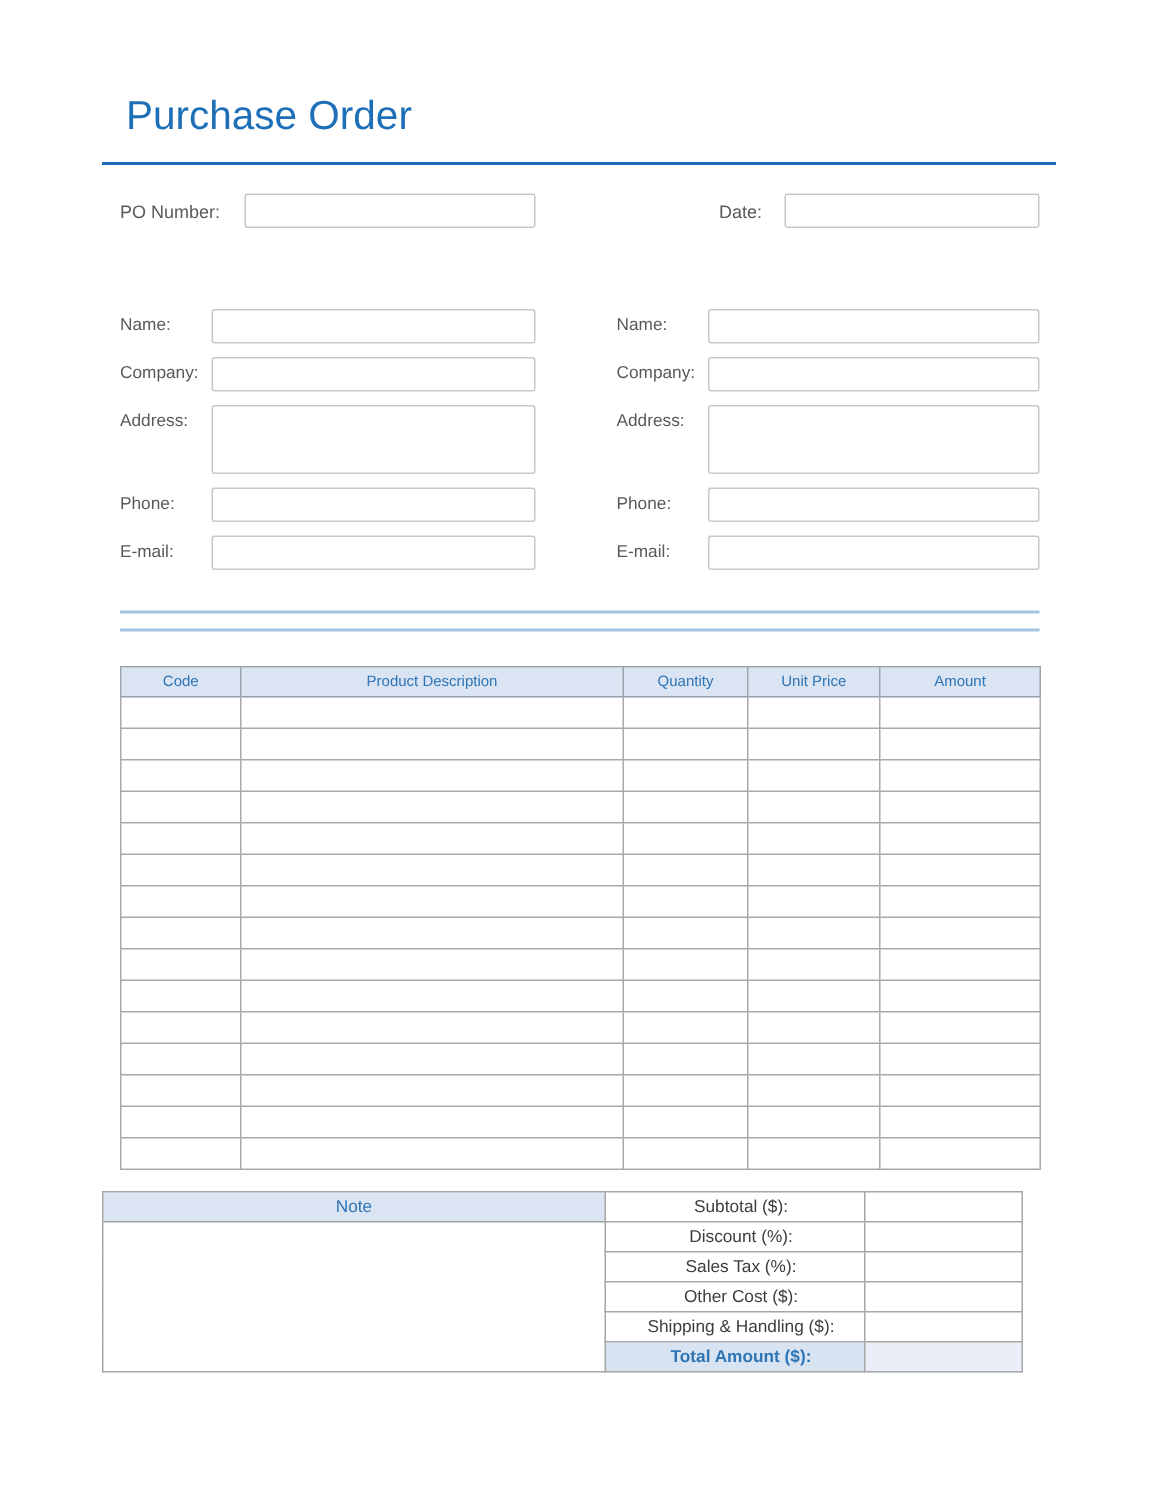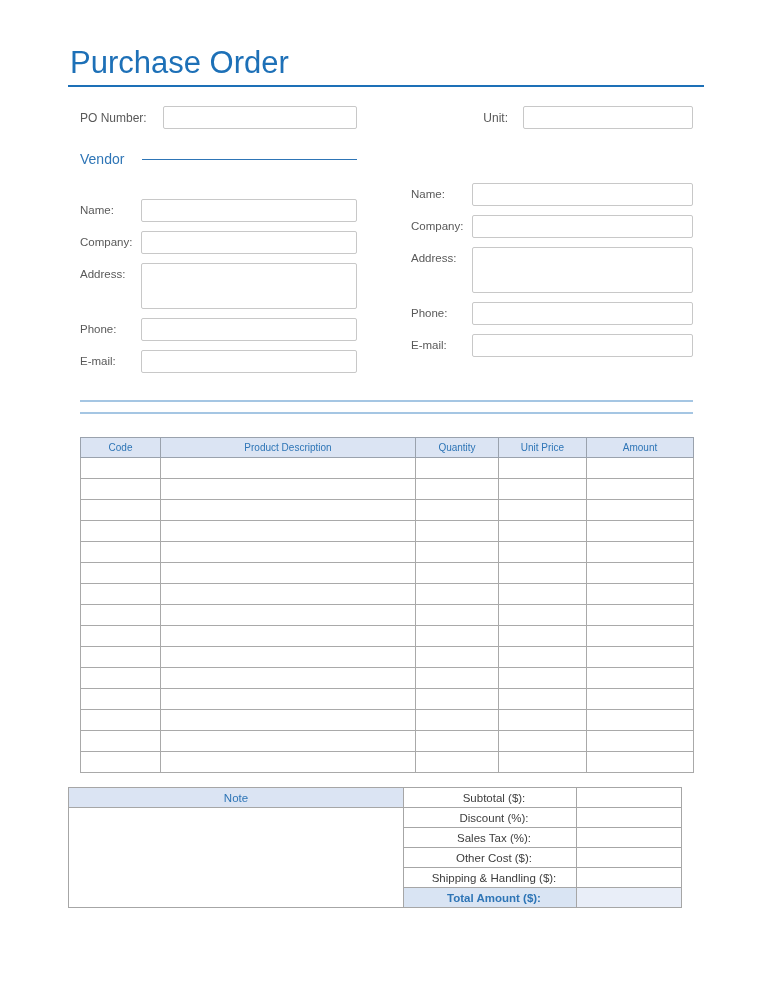--- a/index.html
+++ b/index.html
@@ -12,21 +12,21 @@
   }
   *{box-sizing:border-box;}
   html,body{margin:0;padding:0;}
   body{
     width:773px;height:1000px;background:#ffffff;
     font-family:"Liberation Sans", sans-serif;color:#595959;
     overflow:hidden;
   }
   .content{padding:46px 0 0 68px;width:705px;}
 
-  .title{margin:2px;font-size:31px;font-weight:400;color:var(--title-blue);line-height:30px;}
+  .title{margin:16px;font-size:27px;font-weight:400;color:var(--title-blue);line-height:30px;}
   .title-rule{height:2px;background:var(--title-blue);margin-top:7px;width:636px;}
 
   .inner{margin-left:12px;width:613px;}
 
   .input{background:#fff;border:1px solid #c8c8c8;border-radius:2px;height:23px;}
 
   
   .po-row{display:flex;align-items:center;margin-top:19px;}
   .po-label{width:83px;font-size:12px;}
   .po-input{width:194px;}
@@ -88,32 +88,28 @@
 
 <div class="content">
 
   <h1 class="title">Purchase Order</h1>
   <div class="title-rule"></div>
 
   <div class="inner po-row">
     <span class="po-label">PO Number:</span>
     <div class="input po-input"></div>
     <div class="date-group">
-      <span class="date-label">Unit:</span>
+      <span class="date-label">Date:</span>
       <div class="input date-input"></div>
     </div>
   </div>
 
   <div class="inner two-col">
 
     <section class="party">
-      <div class="party-head">
-        <span class="party-title">Vendor</span>
-        <span class="party-rule"></span>
-      </div>
       <div class="fields">
         <div class="frow">
           <span class="flabel">Name:</span>
           <div class="input"></div>
         </div>
         <div class="frow">
           <span class="flabel">Company:</span>
           <div class="input"></div>
         </div>
         <div class="frow address">

